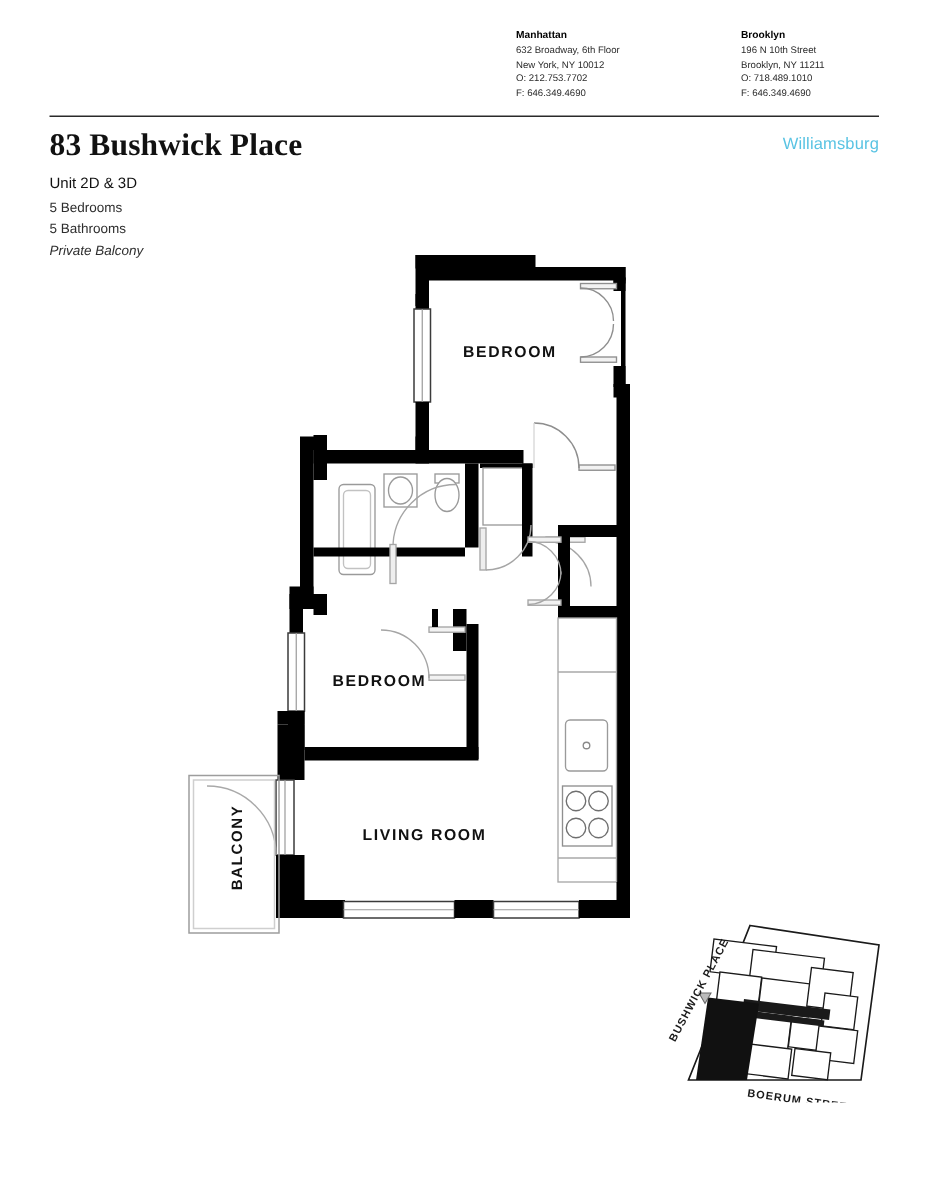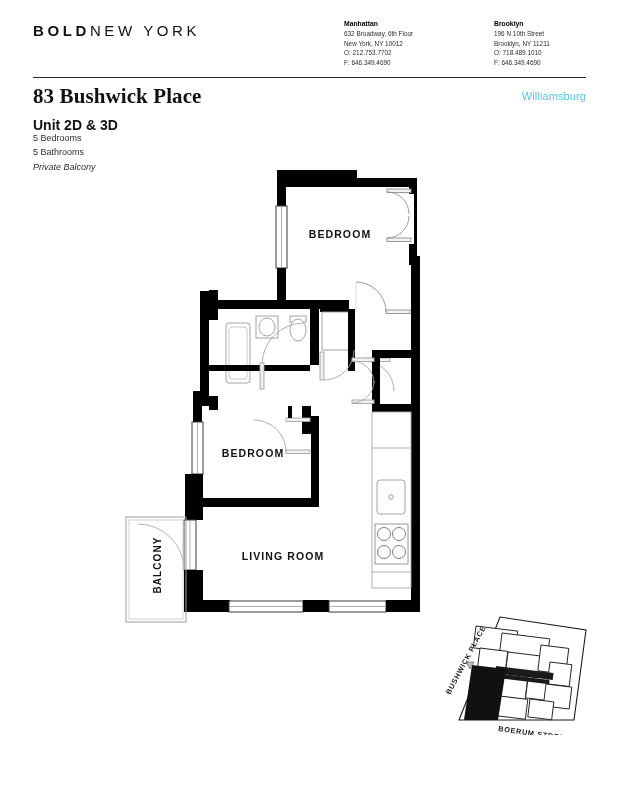--- a/index.html
+++ b/index.html
@@ -38,21 +38,21 @@
     font-family: "Liberation Serif", serif;
     font-weight: 700; 
     font-size: 21px; color: #111; letter-spacing: 0.1px;
   }
   .neighborhood {
     position: absolute; right: 33px; top: 90px;
     font-size: 11px; color: #59c3e3; letter-spacing: 0.1px;
   }
   .unit-line {
     position: absolute; left: 33px; top: 117px;
-    font-size: 14px; font-weight: 700; color: #111;
+    font-size: 10px; font-weight: 400; color: #111;
   }
   .spec { position: absolute; left: 33px; font-size: 9px; color: #2e2e2e; }
   .spec-1 { top: 133px; }
   .spec-2 { top: 147px; }
   .spec-3 { top: 162px; font-style: italic; }
 
   
   .plan { position: absolute; left: 0px; top: 160px; width: 619px; height: 480px; }
   .plan svg { display:block; }
 
@@ -62,23 +62,20 @@
   
   .footer { position: absolute; left: 0; top: 752px; width: 619px; height: 48px; }
 </style>
 </head>
 <body>
 
 <div class="page">
 
   <div class="header">
 
-    <div class="logo">
-      <span class="bold-part">BOLD</span><span class="light-part">NEW YORK</span>
-    </div>
 
     <div class="office office-manhattan">
       <div class="office-name">Manhattan</div>
       <div>632 Broadway, 6th Floor</div>
       <div>New York, NY 10012</div>
       <div>O: 212.753.7702</div>
       <div>F: 646.349.4690</div>
     </div>
 
     <div class="office office-brooklyn">

